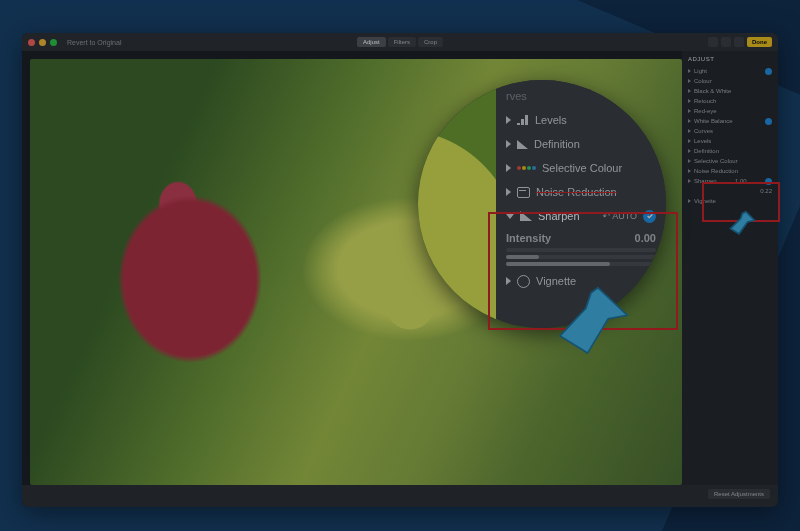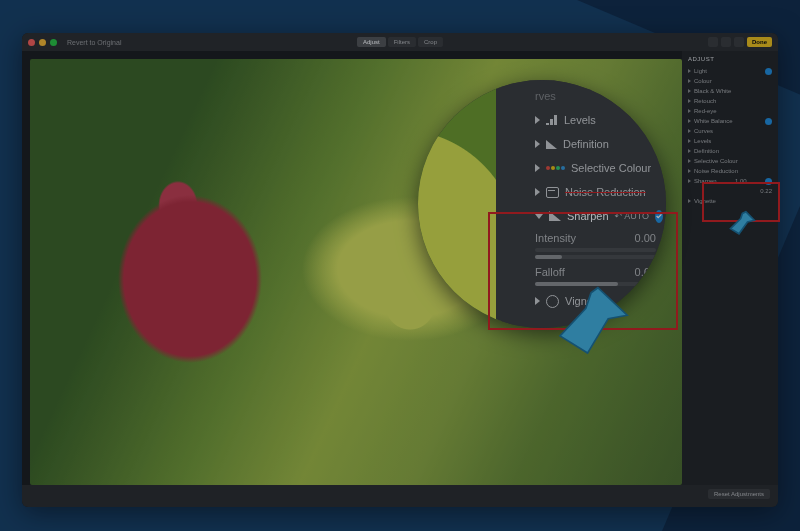--- a/index.html
+++ b/index.html
@@ -35,23 +35,23 @@
   .sbrow .tri{width:0;height:0;border-left:3px solid #888;border-top:2px solid transparent;border-bottom:2px solid transparent;}
   .miniblue{width:7px;height:7px;border-radius:50%;background:#1f8fe0;margin-left:auto;}
   
   .footer{position:absolute;left:0;right:0;bottom:0;height:22px;background:#2a2a2a;border-radius:0 0 6px 6px;}
   .footer .reset{position:absolute;right:8px;top:4px;font-size:6px;color:#bbb;padding:2px 6px;background:#3a3a3a;border-radius:2px;}
   
   .lens{position:absolute;left:418px;top:80px;width:248px;height:248px;border-radius:50%;background:#3a3a3a;box-shadow:0 6px 22px rgba(0,0,0,.6);overflow:hidden;}
   .lens-bg{position:absolute;inset:0;background:
     radial-gradient(circle at -20px 170px,#d9e24b 0 120px,transparent 121px),
     linear-gradient(90deg,#6f9a28 0 34%,transparent 34%);}
-  .lens-panel{position:absolute;left:78px;right:0;top:0;bottom:0;background:#3a3a3a;padding-left:29px;}
+  .lens-panel{position:absolute;left:78px;right:0;top:0;bottom:0;background:#3a3a3a;}
   .lp-row{display:flex;align-items:center;height:24px;padding:0 10px;color:#d0d0d0;font-size:11px;gap:6px;}
-  .lp-row.small{height:20px;font-size:11px;color:#b8b8b8;}
+  .lp-row.small{height:20px;font-size:11px;color:#b8b8b8;font-weight:bold;}
   .lp-row .val{margin-left:auto;font-size:11px;}
   .lp-row .tri{width:0;height:0;border-top:5px solid #d0d0d0;border-left:4px solid transparent;border-right:4px solid transparent;}
   .lp-row .triR{width:0;height:0;border-left:5px solid #d0d0d0;border-top:4px solid transparent;border-bottom:4px solid transparent;}
   .icon-levels{display:inline-block;width:12px;height:10px;background:linear-gradient(#d0d0d0,#d0d0d0) 0 8px/3px 2px no-repeat,linear-gradient(#d0d0d0,#d0d0d0) 4px 4px/3px 6px no-repeat,linear-gradient(#d0d0d0,#d0d0d0) 8px 0/3px 10px no-repeat;}
   .icon-def{display:inline-block;width:0;height:0;border-left:11px solid #d0d0d0;border-top:9px solid transparent;}
   .icon-sc{display:inline-flex;gap:1px;}
   .icon-sc span{width:4px;height:4px;border-radius:50%;}
   .icon-nr{display:inline-block;width:11px;height:9px;border:1px solid #d0d0d0;border-radius:2px;position:relative;}
   .icon-nr:after{content:"";position:absolute;left:1px;top:2px;width:7px;height:3px;border-top:1px solid #d0d0d0;}
   .icon-sharp{display:inline-block;width:0;height:0;border-left:12px solid #d0d0d0;border-top:10px solid transparent;}
@@ -215,24 +215,20 @@
     <div class="lp-row small">
         <span>Intensity</span>
         <span class="val">0.00</span>
       </div>
     <div class="slider">
         <div class="fill" style="width:0%"></div>
       </div>
     <div class="slider">
         <div class="fill" style="width:22%"></div>
       </div>
-    <div class="lp-row small">
-        <span>Falloff</span>
-        <span class="val">0.69</span>
-      </div>
     <div class="slider">
         <div class="fill" style="width:69%"></div>
       </div>
     <div class="lp-row">
         <span class="triR"></span>
         <span class="vig-circ"></span>
         <span>Vignette</span>
       </div>
   </div>
 </div>

